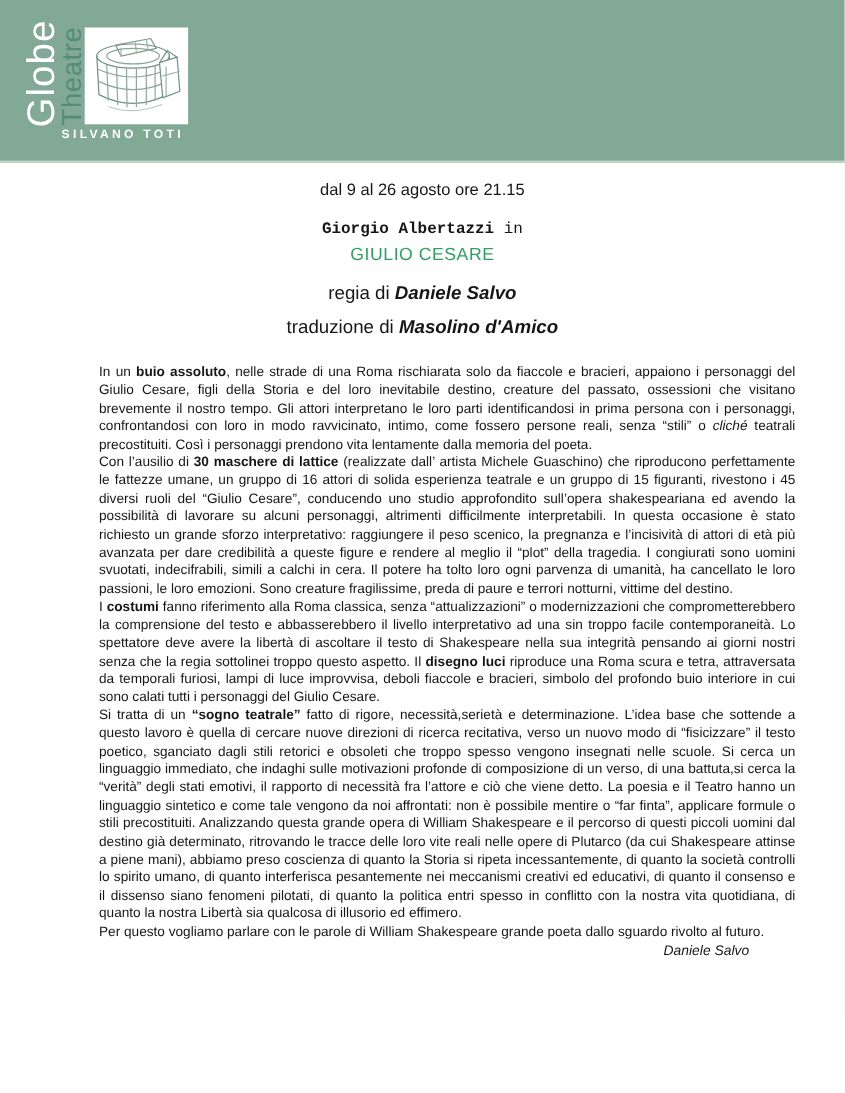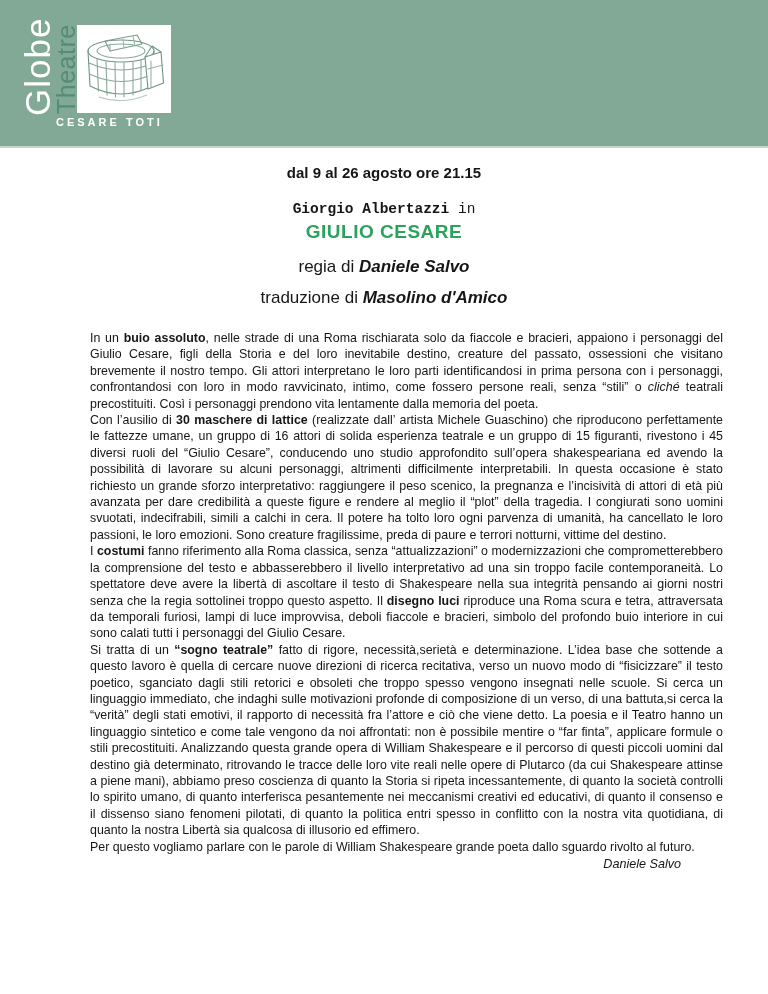--- a/index.html
+++ b/index.html
@@ -40,23 +40,23 @@
     background:#ffffff;
   }
   .logo-box svg{display:block;width:100%;height:100%;}
   .logo-sub{
     position:absolute;left:34px;top:104px;width:116px;
     font-size:11px;font-weight:bold;color:#ffffff;
     letter-spacing:3px;white-space:nowrap;
   }
   
   .titles{text-align:center;}
-  .dates{margin:16px 0 0;font-size:15px;font-weight:bold;line-height:18px;}
+  .dates{margin:16px 0 0;font-size:15px;font-weight:normal;line-height:18px;}
   .actor-line{margin:19px 0 0;font-size:14.5px;line-height:17px;font-family:Liberation Mono, monospace;}
-  .show-title{margin:1px 0 0;font-size:19px;font-weight:bold;line-height:26px;letter-spacing:.5px;}
+  .show-title{margin:1px 0 0;font-size:16px;font-weight:normal;line-height:26px;letter-spacing:.5px;}
   .credit{margin:14px;font-size:17px;line-height:16.5px;}
   .produced{margin:16px 0 0;font-size:14px;line-height:17px;}
   
   .bodytext{
     margin:24px 45px 0 90px;
     font-size:12.4px;line-height:16.4px;
     text-align:justify;
   }
   .bodytext p{margin:0;}
   .signature{
@@ -93,21 +93,21 @@
 
           <path d="M20 34.5 L21.5 66 M29 36.5 L30 70 M38 37.5 L38.5 72 M47 37.5 L47 72 M56 36.5 L56 70 M64 34.5 L64 66" stroke="#8aa89a"></path>
 
           <path d="M68 32 L84 27 L86.5 58 L71 64 Z" fill="#ffffff"></path>
           <path d="M68 32 L75 21 L84 27"></path>
           <path d="M71 44 L86 40 M74 36 L74 62" stroke="#9bb4a7"></path>
 
           <path d="M22 72 Q45 80 70 70" stroke="#b7cabe"></path>
         </svg>
       </div>
-      <div class="logo-sub">CESARE TOTI</div>
+      <div class="logo-sub">SILVANO TOTI</div>
     </div>
   </header>
 
   <main class="titles">
     <p class="dates">dal 9 al 26 agosto ore 21.15</p>
     <p class="actor-line"><span class="b">Giorgio Albertazzi</span><span> in</span></p>
     <h1 class="show-title" style="color: rgb(43, 163, 92);">GIULIO CESARE</h1>
     <p class="credit"><span>regia di </span><span class="bi">Daniele Salvo</span></p>
     <p class="credit"><span>traduzione di </span><span class="bi">Masolino d'Amico</span></p>
   </main>

